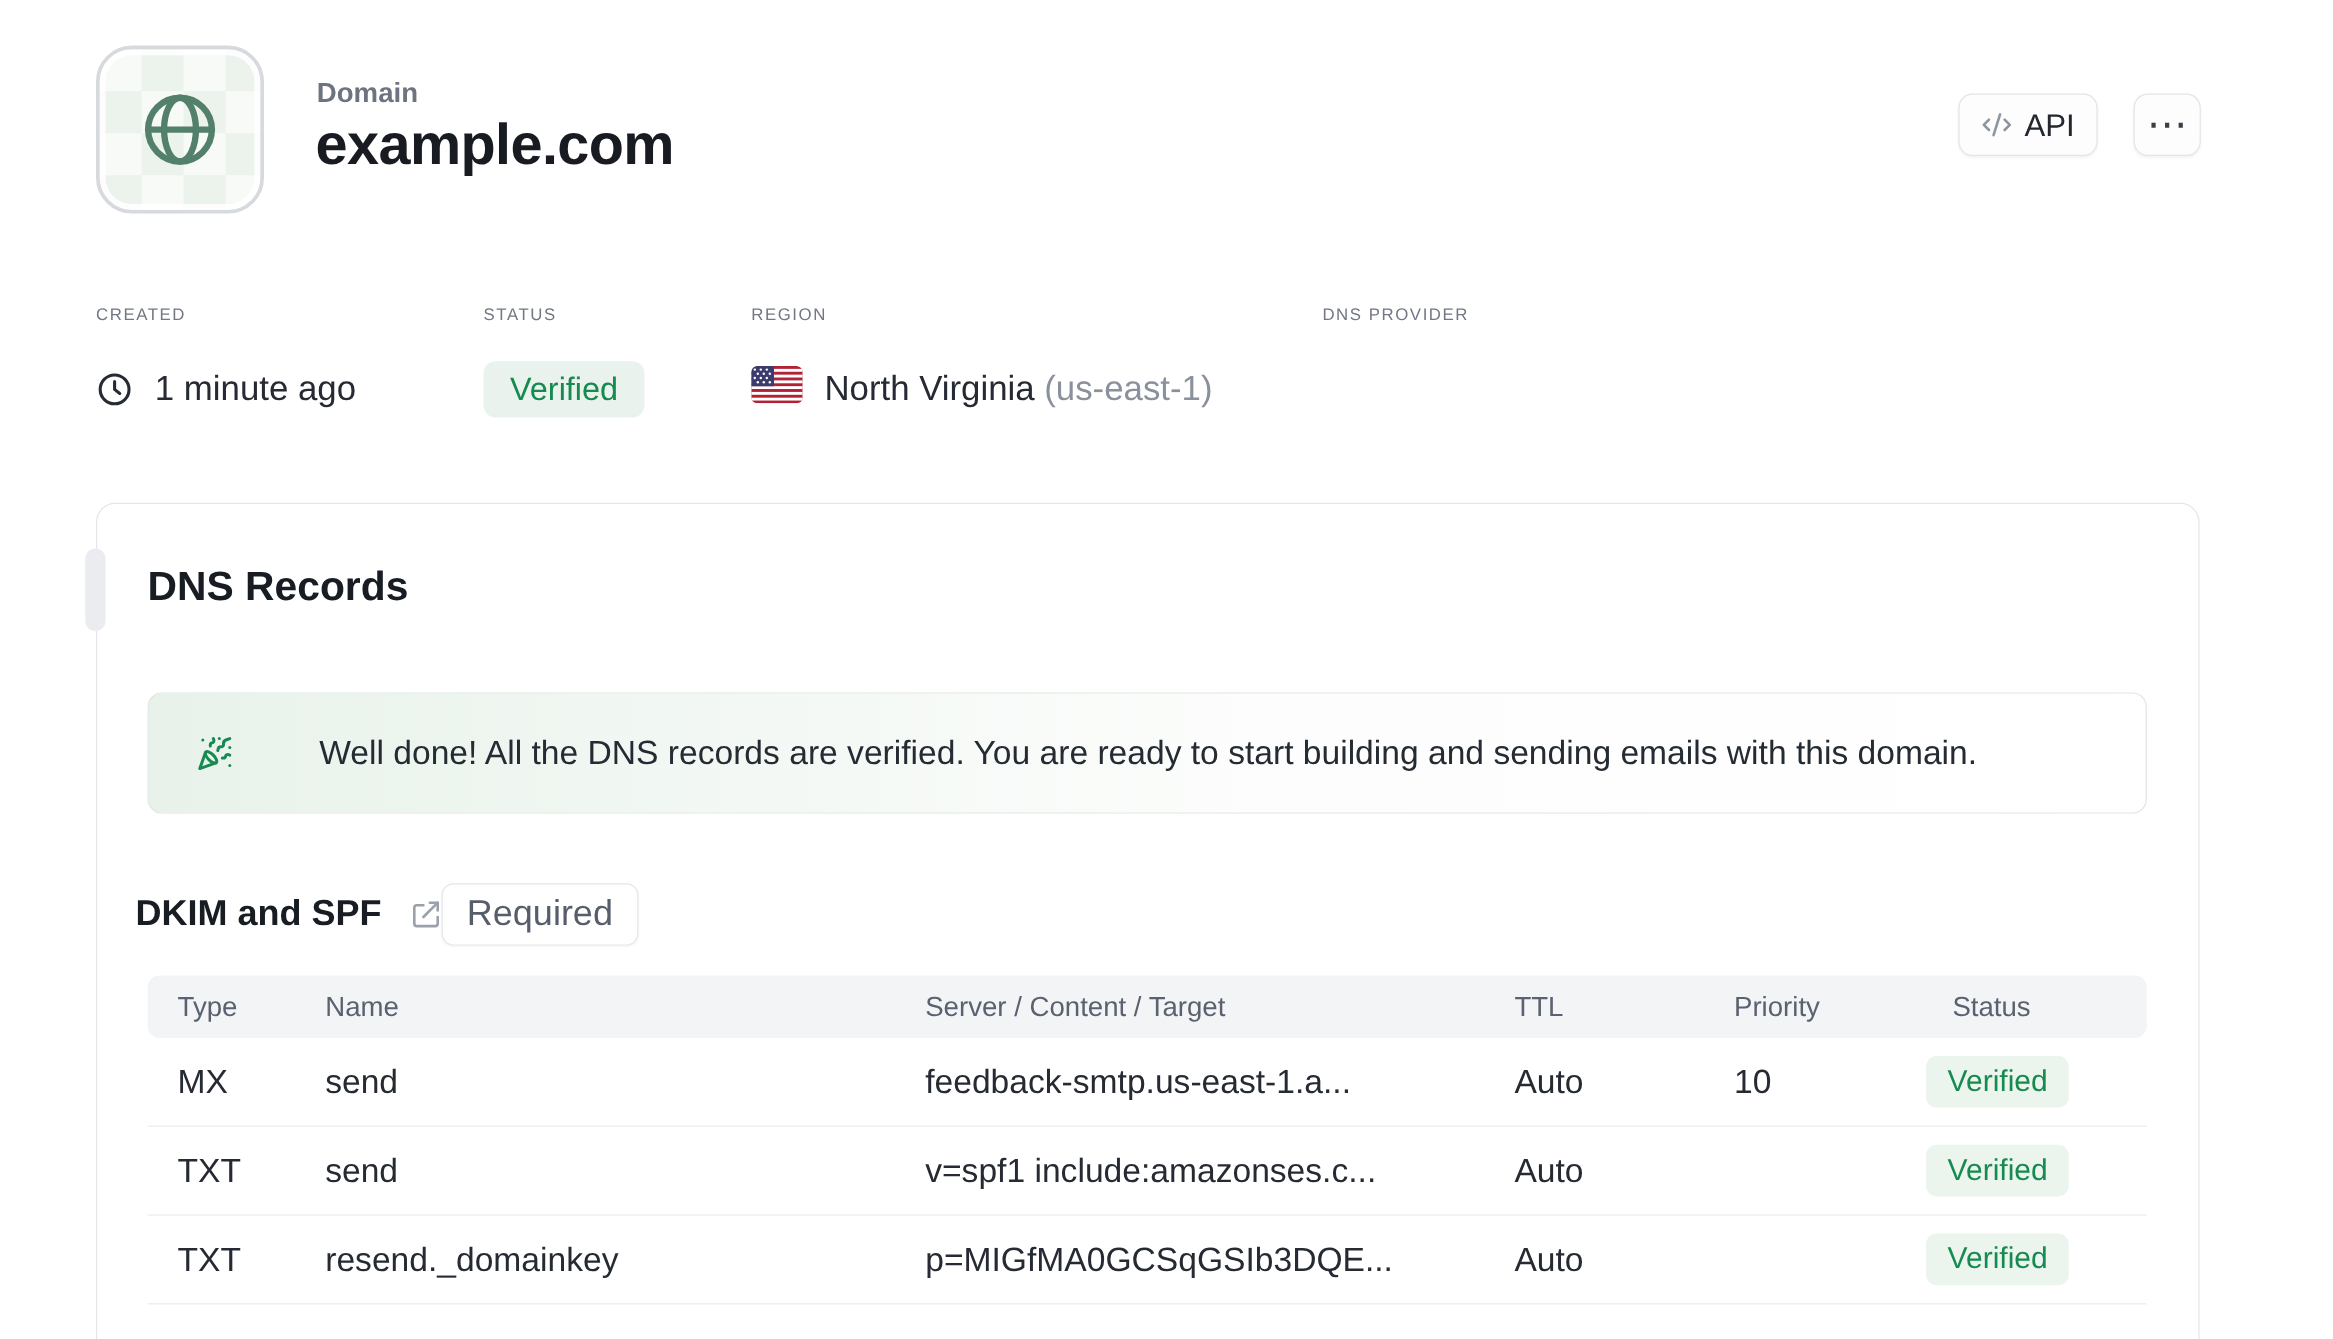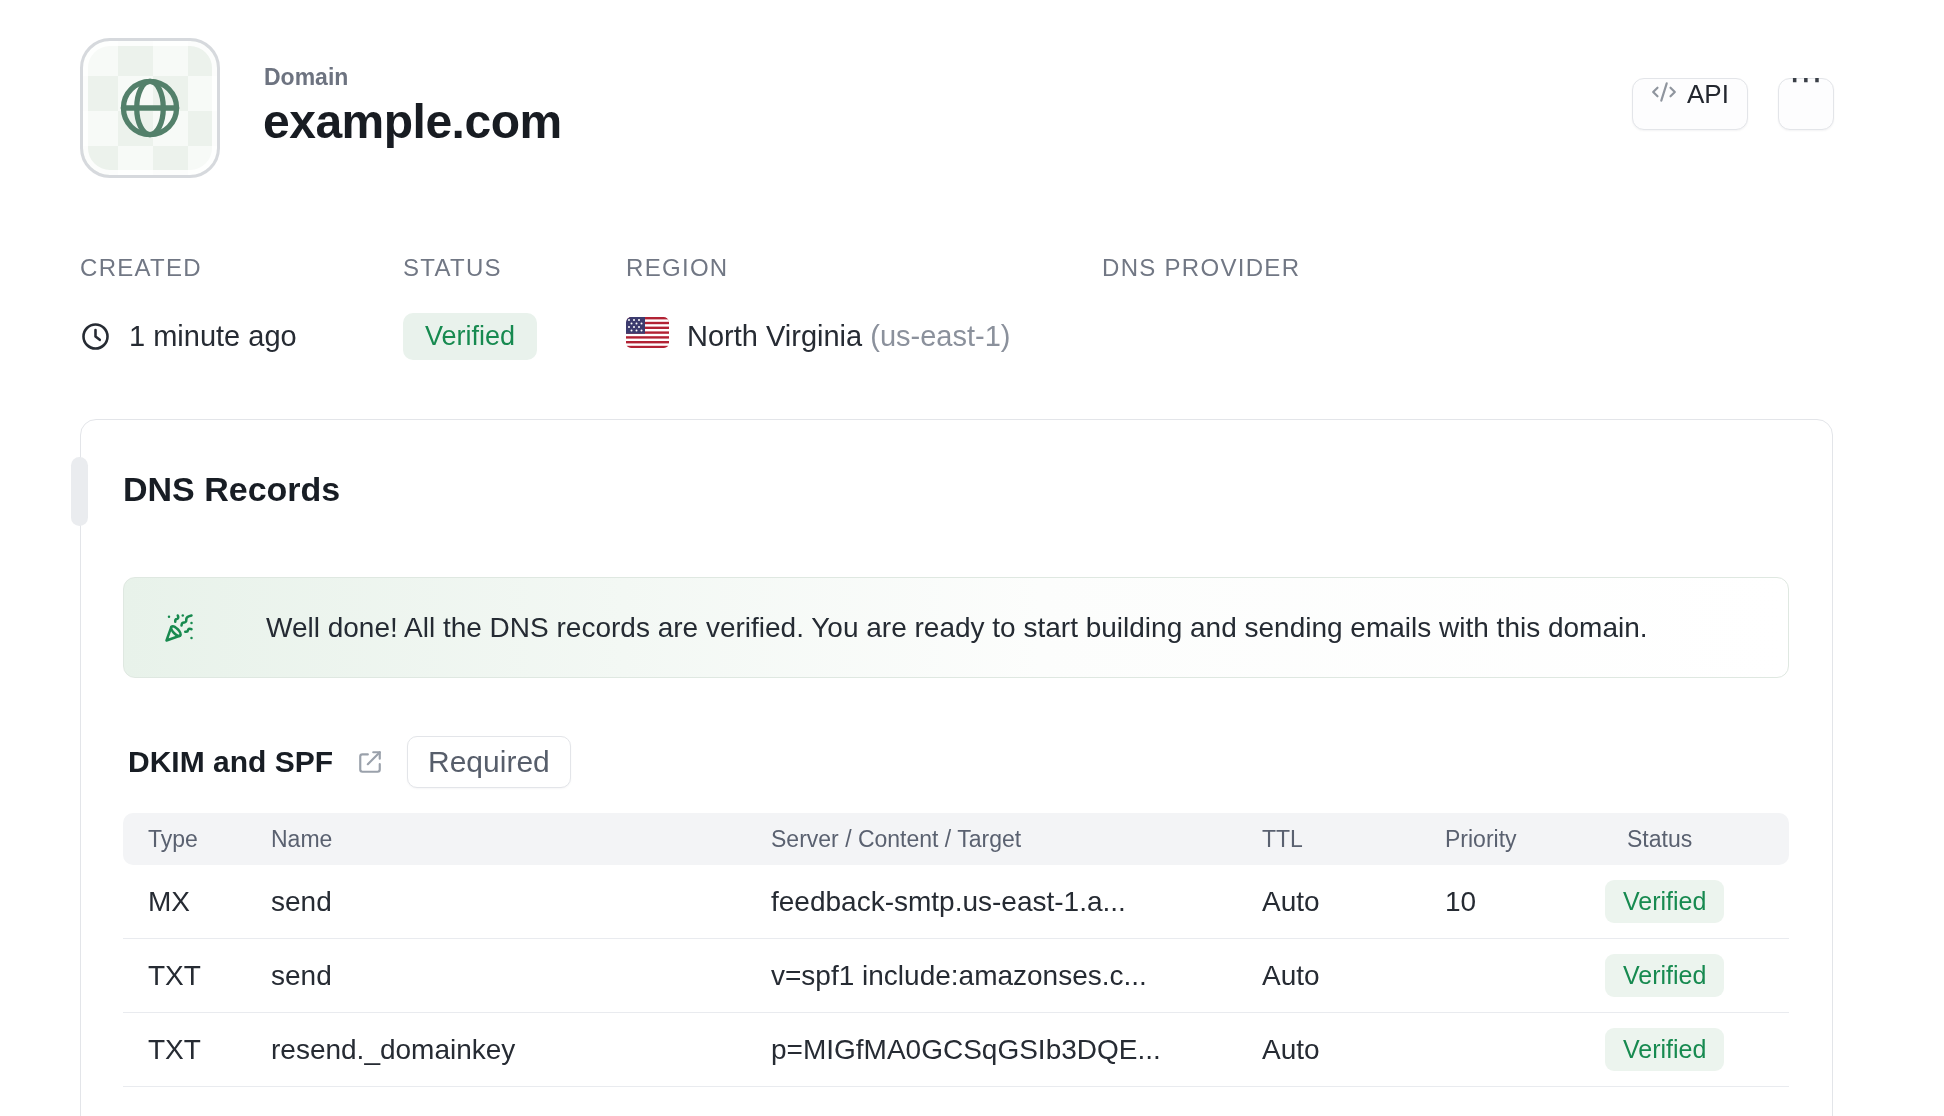--- a/index.html
+++ b/index.html
@@ -25,32 +25,32 @@
   .kicker {
     position: absolute; left: 264px; top: 64px;
     font-size: 23px; font-weight: 700; color: #6d7380;
   }
   .page-title {
     position: absolute; left: 263px; top: 94px;
     font-size: 48px; font-weight: 700; color: #181c22; letter-spacing: -0.5px;
   }
   .btn {
     position: absolute; top: 78px; height: 52px;
-    display: flex; align-items: flex-start; justify-content: center; gap: 10px;
+    display: flex; align-items: center; justify-content: center; gap: 10px;
     background: #fdfdfe; border: 1px solid #e3e5e9; border-radius: 12px;
     box-shadow: 0 1px 2px rgba(16,24,40,.05);
     font-size: 26px; color: #23272f; cursor: pointer;
   }
   .btn-api { left: 1632px; width: 116px; }
   .btn-more { left: 1778px; width: 56px; font-size: 34px; line-height: 0; color: #3a3f47; }
 
   
   .meta-col { position: absolute; top: 254px; }
   .meta-label {
-    font-size: 24px; font-weight: 500; color: #717784; letter-spacing: 1.3px;
+    font-size: 14px; font-weight: 500; color: #717784; letter-spacing: 1.3px;
   }
   .meta-value {
     margin-top: 32px; height: 44px;
     display: flex; align-items: center; gap: 18px;
     font-size: 29px; color: #262b33;
   }
   .meta-created { left: 80px; }
   .meta-status { left: 403px; }
   .meta-region { left: 626px; }
   .meta-dns { left: 1102px; }
@@ -87,22 +87,22 @@
     position: absolute; left: 42px; top: 157px;
     width: 1666px; height: 101px;
     border: 1px solid #dfe8e1; border-radius: 12px;
     background: linear-gradient(90deg, #e8f2ea 0%, #f3f8f4 30%, #fcfdfc 55%, #ffffff 100%);
     display: flex; align-items: center; gap: 24px;
     padding: 0 40px;
   }
   .banner-text { font-size: 28px; color: #252b33; margin-left: 48px; }
 
   .subsection {
-    position: absolute; left: 47px; top: 316px;
-    display: flex; align-items: center; gap: 24px;
+    position: absolute; left: 32px; top: 316px;
+    display: flex; align-items: center; 
   }
   .subsection-title { font-size: 30px; font-weight: 700; color: #181d24; }
   .badge-required {
     display: inline-flex; align-items: center;
     border: 1px solid #e3e5e9; border-radius: 10px;
     background: #ffffff; box-shadow: 0 1px 2px rgba(16,24,40,.04);
     color: #575e6b; font-size: 30px; padding: 8px 20px;
   }
 
   

